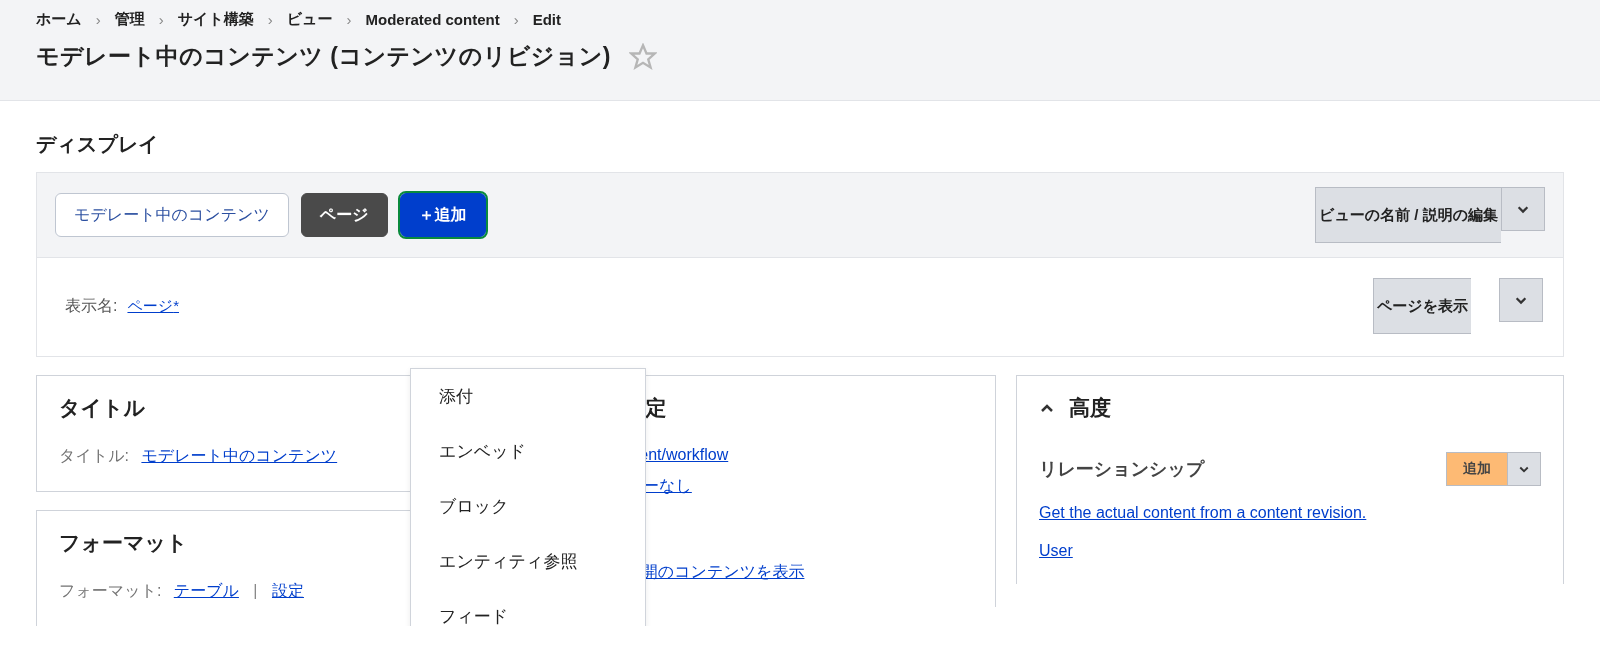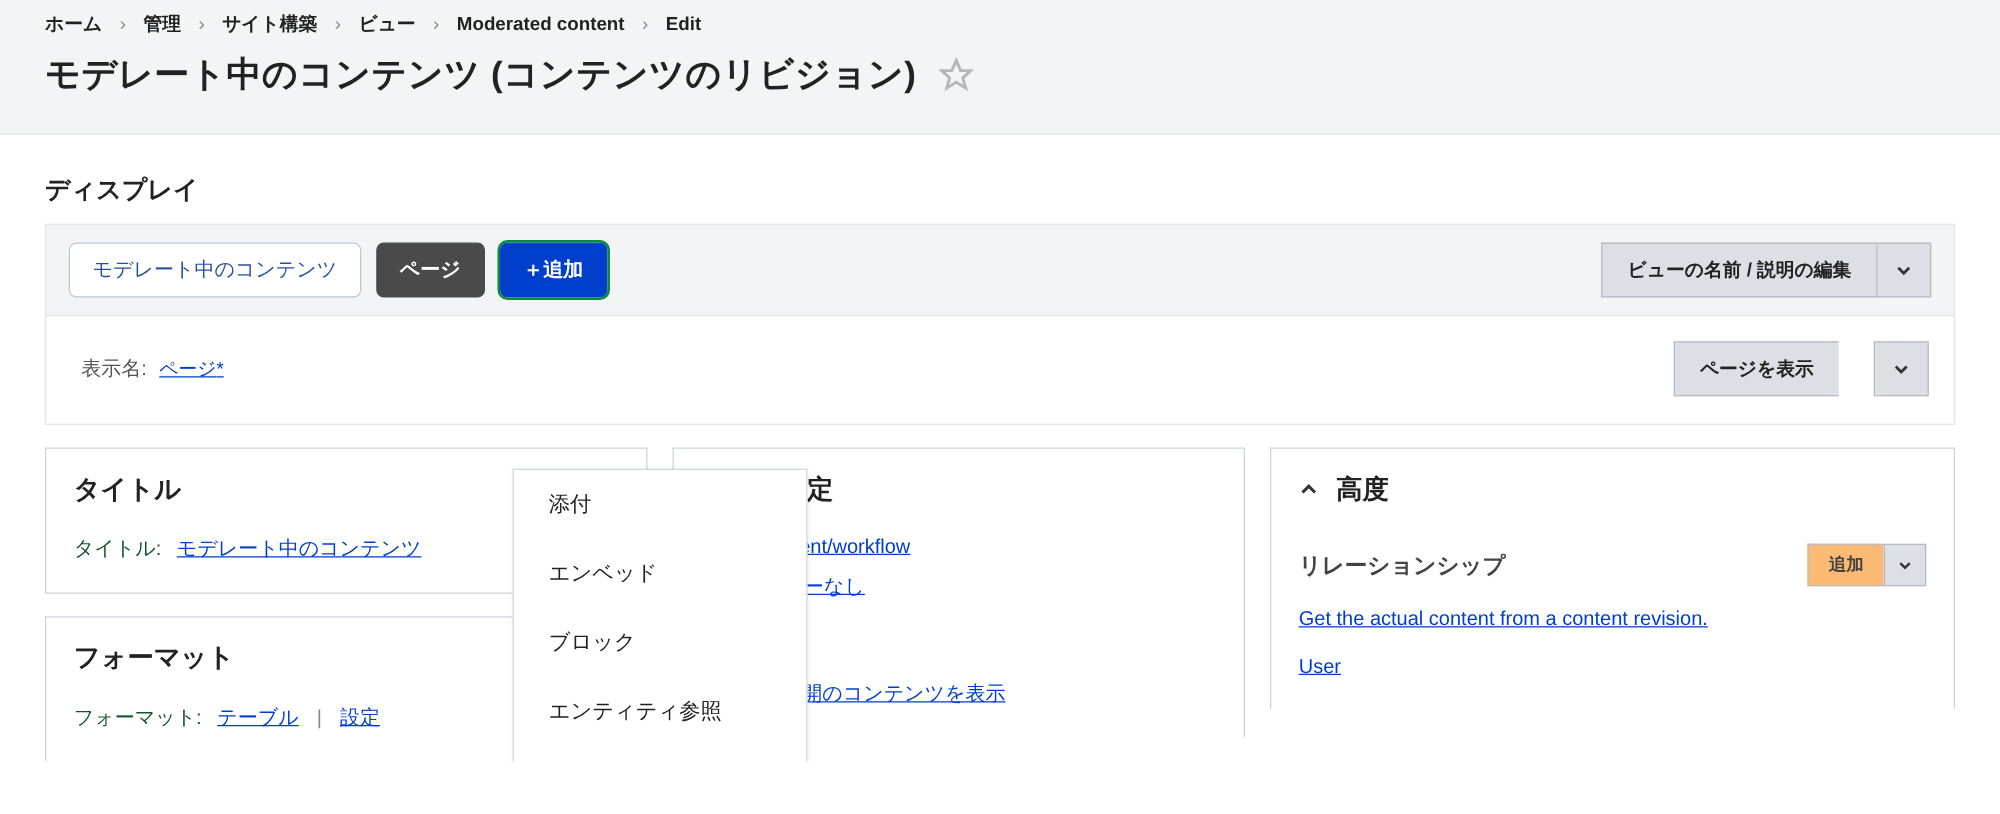--- a/index.html
+++ b/index.html
@@ -21,21 +21,21 @@
     align-items: center;
     gap: 14px;
     font-size: 15px;
     font-weight: 600;
     color: #222;
     margin-bottom: 12px;
   }
   .breadcrumb .sep { color: #888; font-weight: 400; }
   .page-title-row { display: flex; align-items: center; gap: 18px; }
   .page-title {
-    font-size: 28px;
+    font-size: 23px;
     font-weight: 800;
     letter-spacing: 0.5px;
   }
   .star-icon {
     width: 28px; height: 28px;
     stroke: #b6b6b6; fill: none; stroke-width: 2;
   }
   .body-area { padding: 30px 36px 0 36px; position: relative; }
   .displays-label {
     font-size: 20px; font-weight: 700; margin-bottom: 14px;
@@ -62,21 +62,21 @@
   .tab-btn.add {
     background: #003ecc; color: #fff; border-color: #003ecc;
     font-weight: 700; outline: 2px solid #0a8a3d; outline-offset: 0;
   }
   .right-controls { margin-left: auto; display: flex; gap: 0; }
   .split-btn {
     display: flex; align-items: stretch;
   }
   .split-main {
     background: #dcdfe4; border: 1px solid #b8bcc4; border-right: none;
-    padding: 0 20px; height: 44px; display: flex; align-items: center;
+    padding: 0 3px; height: 56px; display: flex; align-items: center;
     font-size: 15px; font-weight: 600; cursor: pointer;
   }
   .split-caret {
     background: #dcdfe4; border: 1px solid #b8bcc4;
     width: 44px; height: 44px; display: flex; align-items: center; justify-content: center;
     cursor: pointer;
   }
   .caret-svg { width: 14px; height: 14px; stroke: #333; stroke-width: 2.5; fill: none; }
   .dropdown {
     position: absolute;
@@ -111,21 +111,21 @@
   .panel {
     border: 1px solid #cfd3da;
     background: #fff;
   }
   .panel-header {
     padding: 18px 22px; font-size: 21px; font-weight: 800;
     display: flex; align-items: center; gap: 14px;
   }
   .panel-body { padding: 0 22px 18px 22px; font-size: 16px; color: #444; }
   .body-row { padding: 6px 0; }
-  .body-row .lbl { color: #14532d; margin-right: 8px; }
+  .body-row .lbl { color: #737373; margin-right: 8px; }
   .pipe { color: #888; padding: 0 10px; }
   .mini-add {
     margin-left: auto; display: flex;
   }
   .mini-add-main {
     background: #fdba74; border: 1px solid #b8bcc4; border-right: none;
     padding: 0 16px; height: 34px; display: flex; align-items: center;
     font-size: 14px; font-weight: 600; cursor: pointer;
   }
   .mini-add-caret {

